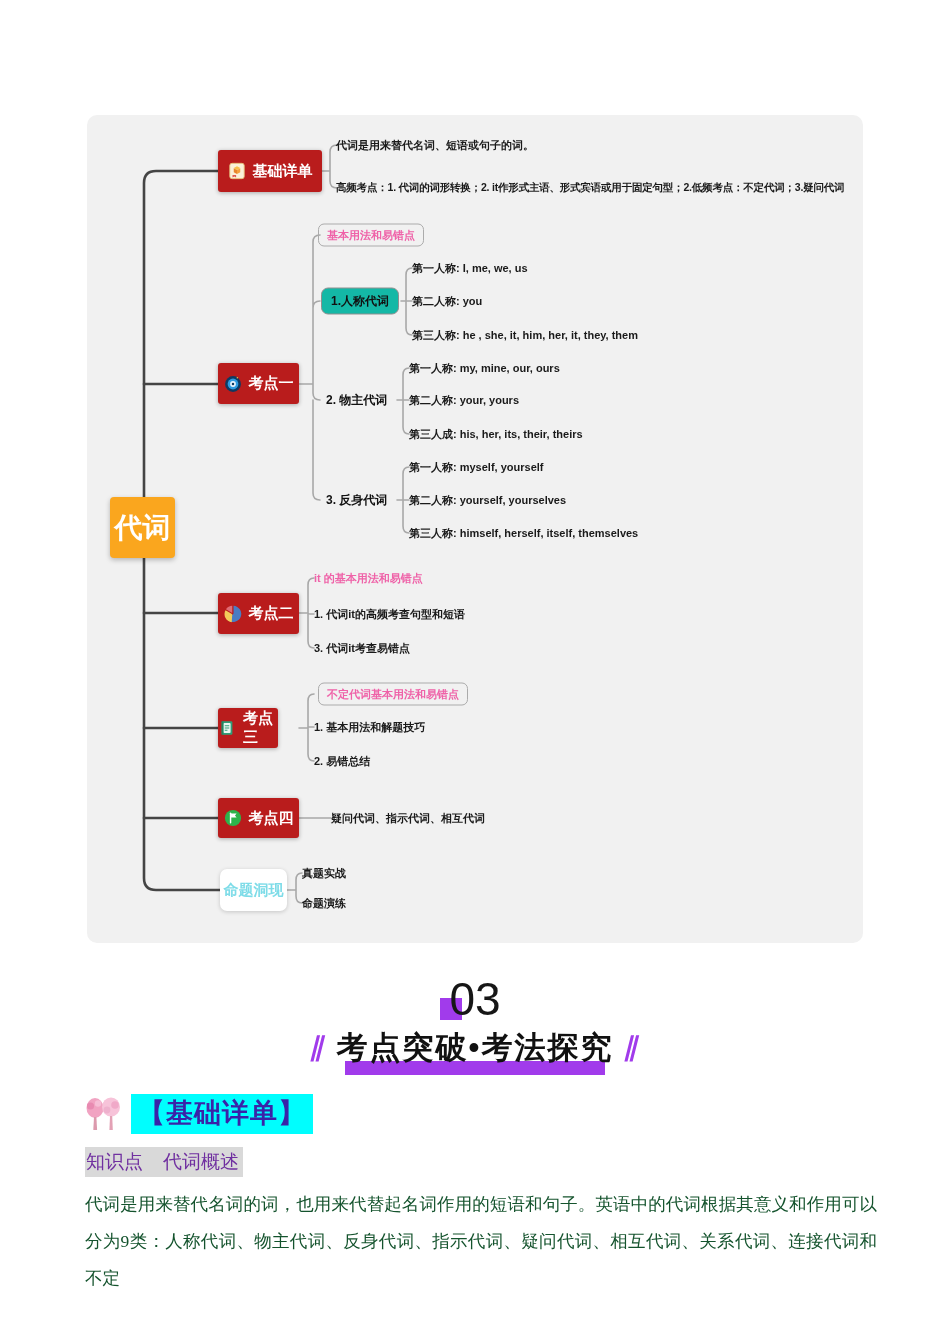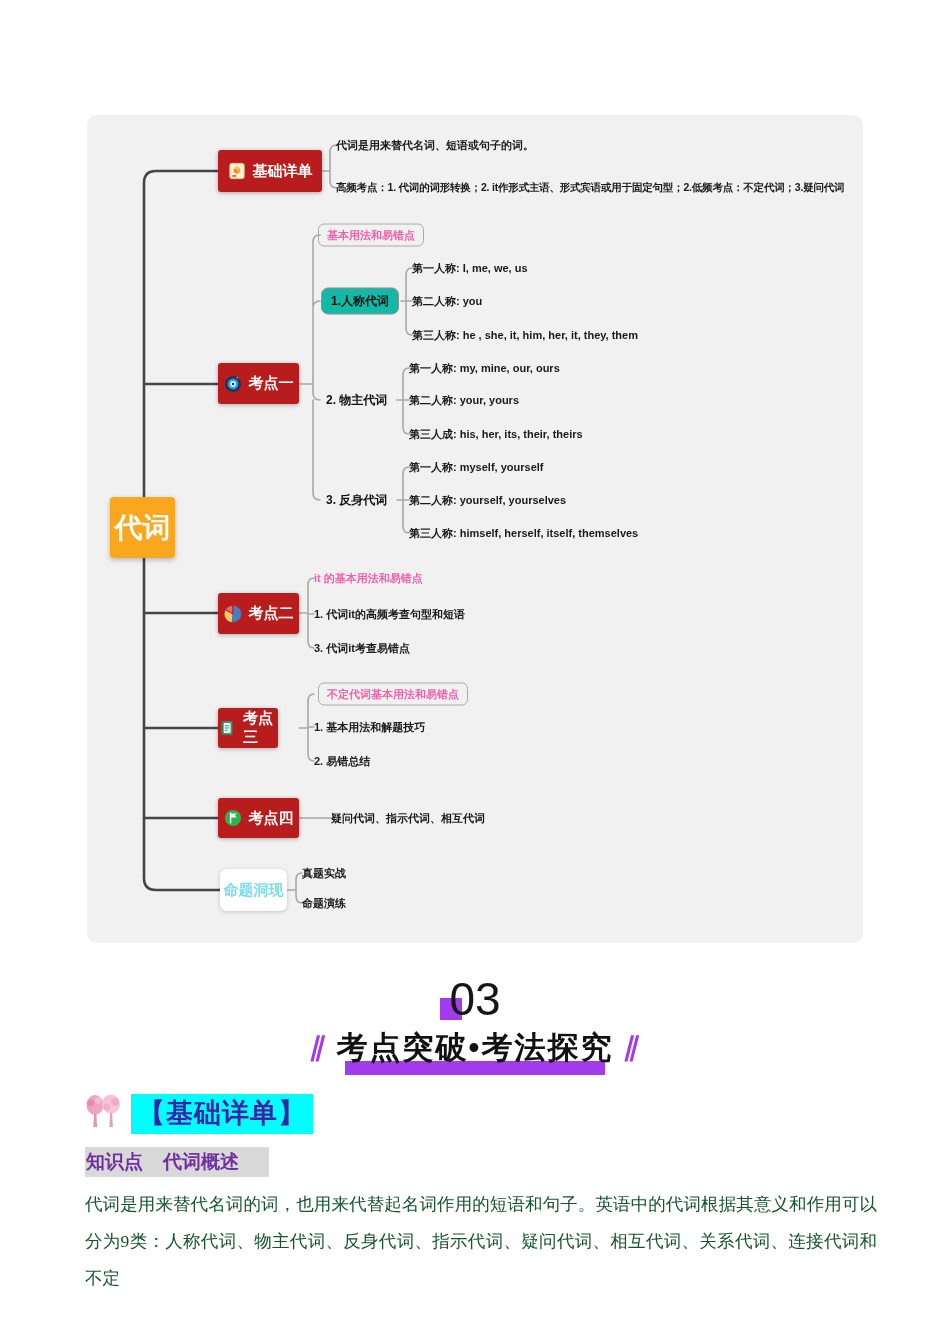--- a/index.html
+++ b/index.html
@@ -46,25 +46,25 @@
   .sec-title-row{margin-top:4px;white-space:nowrap;}
   .sec-title{position:relative;display:inline-block;z-index:0;font-size:31px;font-weight:800;
              color:#111;letter-spacing:2px;}
   .sec-title .bar{position:absolute;left:8px;right:8px;bottom:-6px;height:14px;
                   background:#a13beb;z-index:-1;}
   .pmark{display:inline-block;color:#a13beb;font-size:27px;font-weight:700;
          transform:skewX(-14deg);margin:0 12px;position:relative;top:-2px;}
 
   
   .basics{position:absolute;left:85px;top:1094px;width:792px;}
-  .basics-header-row{display:flex;align-items:flex-start;gap:10px;}
+  .basics-header-row{display:flex;align-items:center;gap:10px;}
   .basics-header{background:#00fefe;color:#3a23a8;font-size:27px;font-weight:800;
                  padding:1px 7px 3px;letter-spacing:1px;}
   .knowledge-bar{margin-top:13px;display:inline-block;background:#d9d9d9;color:#7030a0;
-                 font-size:19px;font-weight:700;padding:2px 30px 2px 1px;}
+                 font-size:19px;font-weight:400;padding:2px 4px 2px 1px;}
   .kgap{display:inline-block;width:20px;}
   .para{margin:9px 0 0;width:792px;font-size:17.5px;line-height:37px;color:#14532d;
         text-align:justify;font-family:"Liberation Serif","DejaVu Serif",serif;}
 </style>
 </head>
 <body>
 
 <div class="panel"></div>
 
 <svg class="connectors" viewBox="0 0 950 1344" xmlns="http://www.w3.org/2000/svg">

